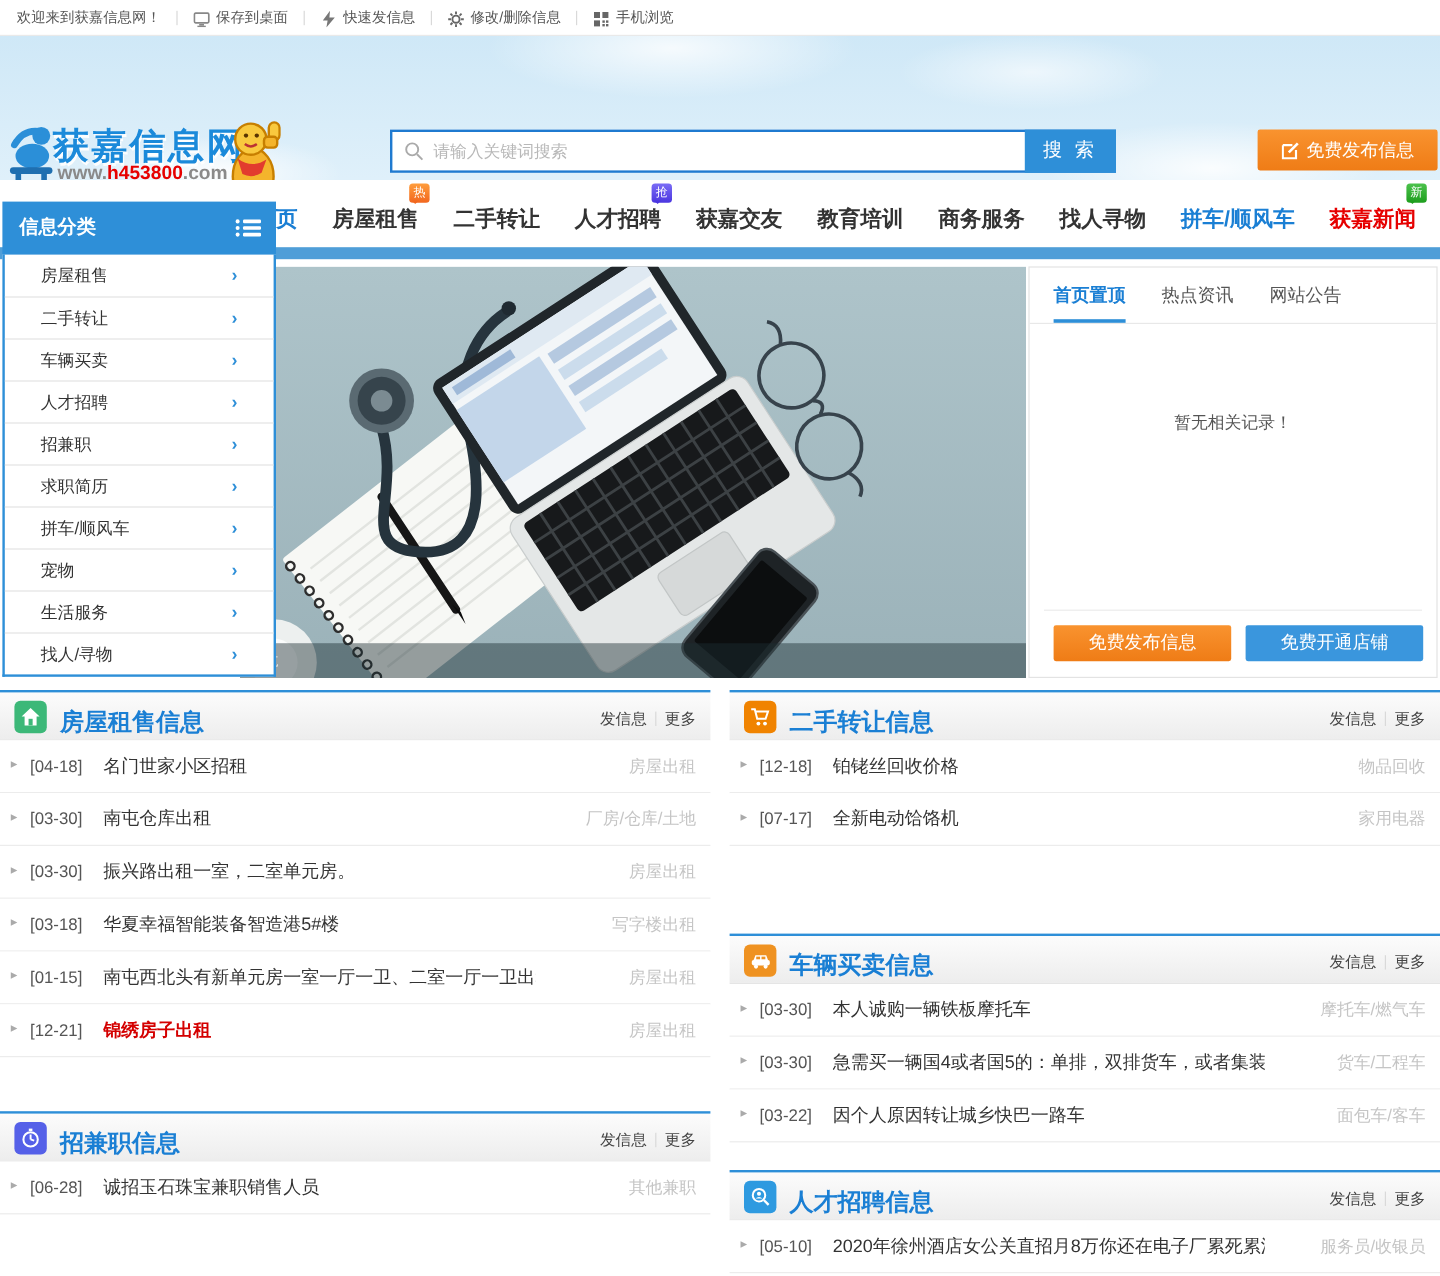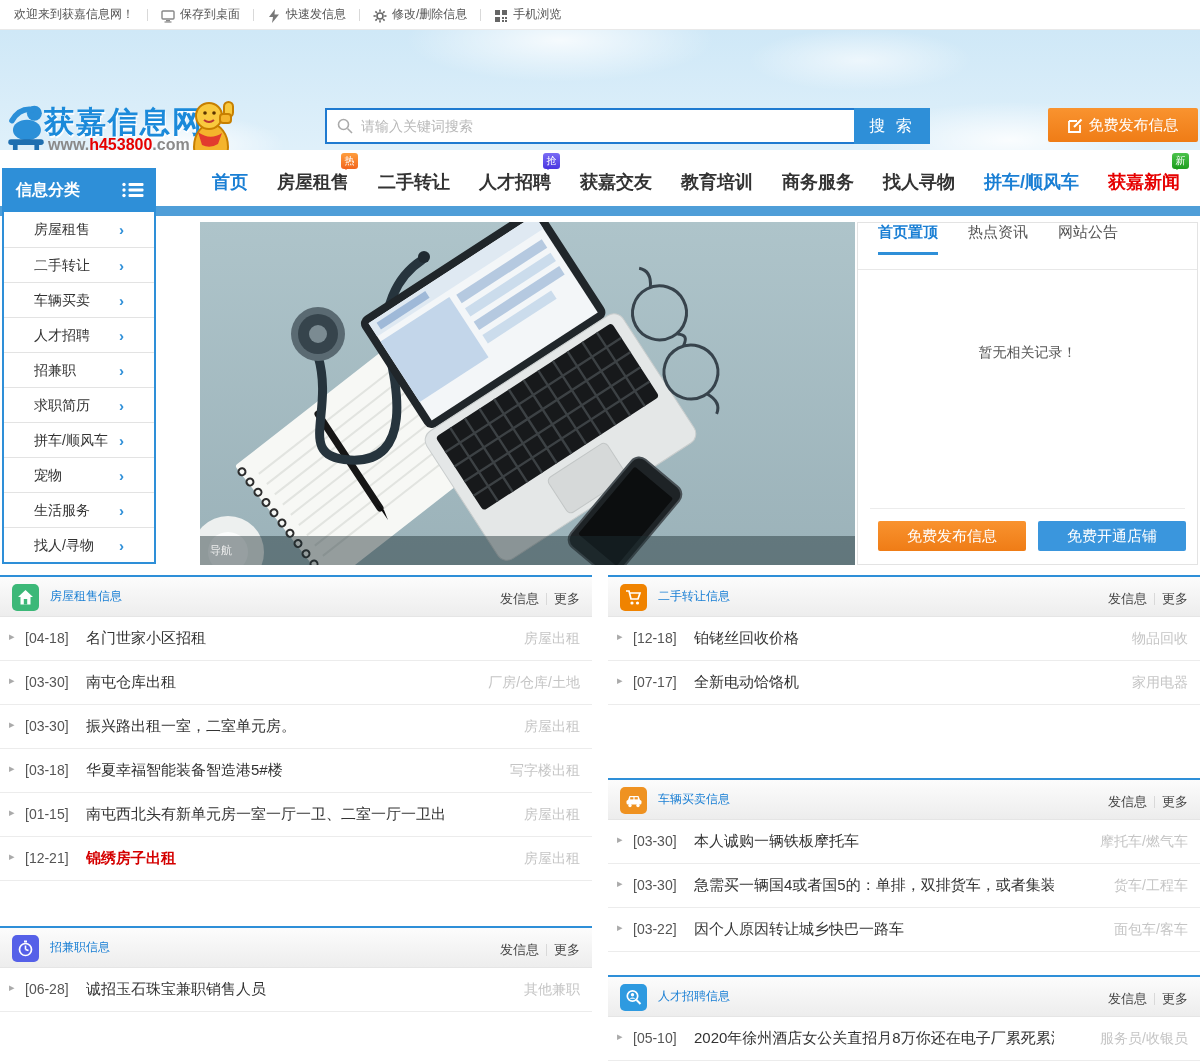--- a/index.html
+++ b/index.html
@@ -53,56 +53,56 @@
   .nav-item.red { color:#e60000; }
   .badge { position:absolute; top:-17px; right:-9px; width:17px; height:16px; border-radius:3px;
            color:#fff; font-size:10px; font-weight:normal; text-align:center; line-height:16px; }
   .badge::after { content:""; position:absolute; left:2px; bottom:-4px; border:3px solid transparent; }
   .badge-hot { background:linear-gradient(#ff9d3c,#f2671f); } .badge-hot::after { border-top-color:#f2671f; }
   .badge-grab { background:linear-gradient(#7a6cf5,#4b36e0); } .badge-grab::after { border-top-color:#4b36e0; }
   .badge-new { background:linear-gradient(#4cc24c,#1e9e1e); } .badge-new::after { border-top-color:#1e9e1e; }
   .nav-strip { position:absolute; left:0; top:206px; width:1200px; height:10px; background:#4f9ed8; }
 
   
-  .side { position:absolute; left:2px; top:168px; width:154px; z-index:5; }
+  .side { position:absolute; left:2px; top:168px; width:228px; z-index:5; }
   .side-head { height:44px; background:#2e8fd8; color:#fff; font-size:16px; font-weight:bold;
                line-height:44px; padding-left:14px; position:relative; }
   .side-head svg { position:absolute; right:12px; top:14px; }
   .side-list { border:2px solid #2e8fd8; border-top:none; background:#fff; }
   .side-item { position:relative; height:35px; line-height:35px; padding-left:30px; font-size:14px;
                color:#333; border-top:1px solid #e3e3e3; cursor:pointer; }
   .side-item:first-child { border-top:none; }
   .side-item .arr::before { content:"›"; position:absolute; right:30px; top:0; color:#2e8fd8;
                             font-weight:bold; font-size:15px; }
 
   
   .banner { position:absolute; left:200px; top:222px; width:655px; height:343px; overflow:hidden; }
   .banner-label { position:absolute; left:10px; bottom:7px; color:#eee; font-size:11px; z-index:2; }
 
   
   .rpanel { position:absolute; left:857px; top:222px; width:341px; height:343px; background:#fff;
             border:1px solid #e3e3e3; }
   .rp-tabs { height:47px; border-bottom:1px solid #e8e8e8; padding-left:20px; display:flex; gap:30px;
-             align-items:flex-start; }
+             align-items:flex-end; }
   .rp-tab { font-size:15px; color:#555; padding-bottom:13px; cursor:pointer; }
   .rp-tab.active { color:#1a7fd4; font-weight:bold; padding-bottom:10px; border-bottom:3px solid #2e8fd8; }
   .rp-empty { margin-top:74px; text-align:center; color:#555; font-size:14px; }
   .rp-sep { position:absolute; bottom:55px; left:12px; right:12px; height:1px; background:#ececec; }
   .rp-btn { position:absolute; bottom:13px; width:148px; height:30px; line-height:30px; text-align:center;
             color:#fff; font-size:15px; border-radius:2px; cursor:pointer; }
   .rp-btn.orange { left:20px; background:linear-gradient(#f9932f,#ef7c16); }
   .rp-btn.blue { left:180px; background:#3a96dd; }
   .sec { position:absolute; width:592px; background:#fff; }
   .sec-head { height:42px; border-top:2px solid #2e8fd8; background:linear-gradient(#fcfcfc,#ededed);
               border-bottom:1px solid #e5e5e5; position:relative; }
   .sec-icon { position:absolute; left:12px; top:7px; width:27px; height:27px; border-radius:5px;
               display:flex; align-items:center; justify-content:center; }
   .ic-green { background:#3cb878; } .ic-orange { background:#f08300; } .ic-car { background:#ef9221; }
   .ic-indigo { background:#5560e8; } .ic-blue { background:#2e9ae0; }
-  .sec-title { position:absolute; left:50px; top:11px; font-size:12px; font-weight:normal; color:#1a7fd4; }
+  .sec-title { position:absolute; left:50px; top:11px; font-size:20px; font-weight:bold; color:#1a7fd4; }
   .sec-links { position:absolute; right:12px; top:13px; font-size:13px; color:#444; display:flex;
                align-items:center; }
   .sec-links span { cursor:pointer; }
   .sec-links .vsep { margin:0 7px; }
   .row { position:relative; height:44px; border-bottom:1px solid #ececec; background:#fff; }
   .row .bullet::before { content:"▸"; position:absolute; left:9px; top:13px; color:#aaa; font-size:11px; }
   .row .date { position:absolute; left:25px; top:13px; color:#555; font-size:14px; }
   .row .title { position:absolute; left:86px; top:12px; color:#333; font-size:15px; max-width:360px;
                 white-space:nowrap; overflow:hidden; cursor:pointer; }
   .row .cat { position:absolute; right:12px; top:13px; color:#c5c5c5; font-size:14px; white-space:nowrap; }

